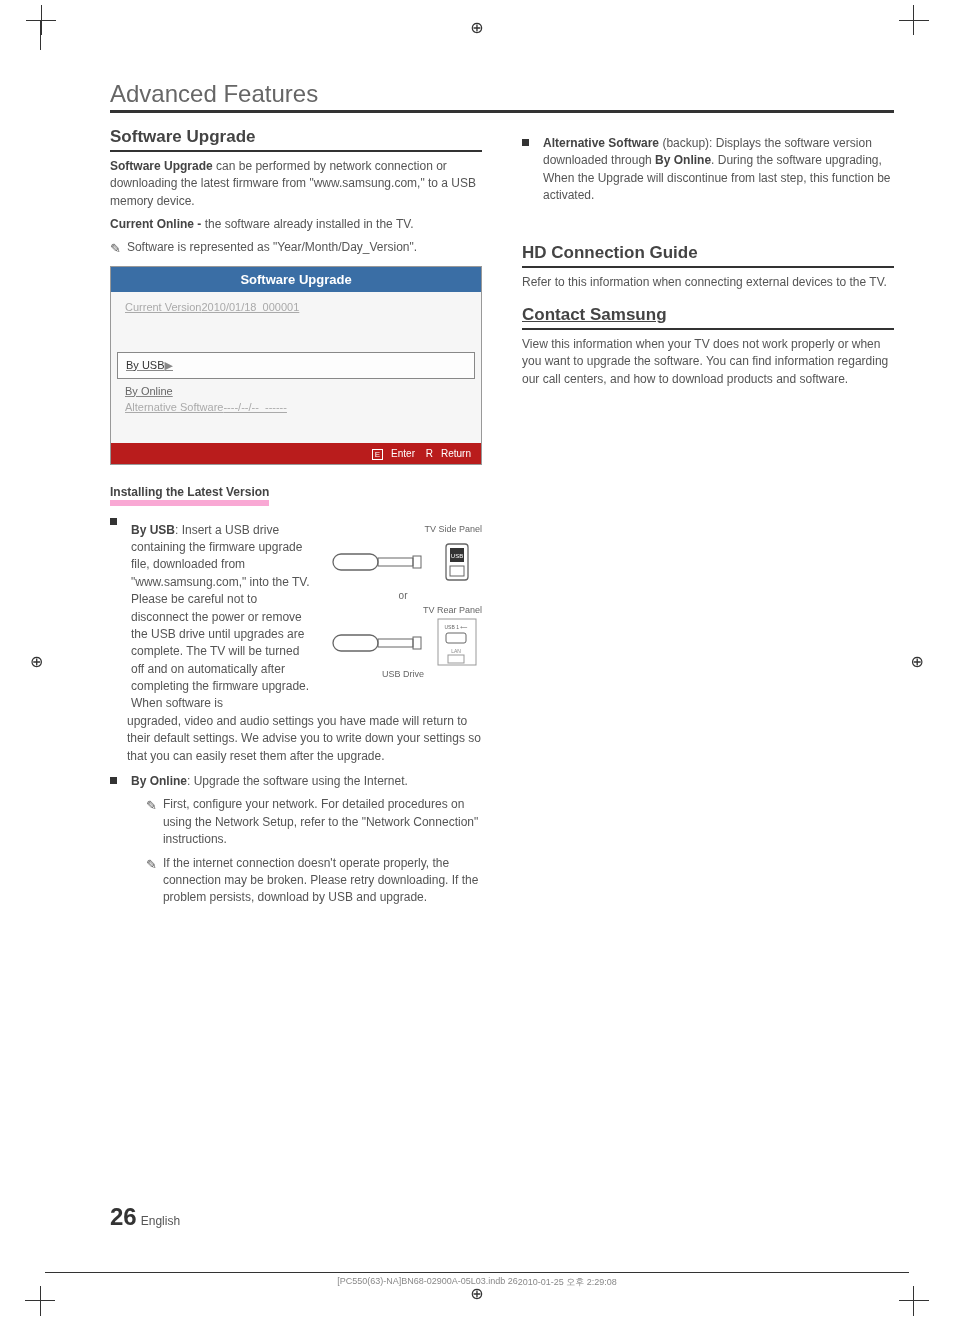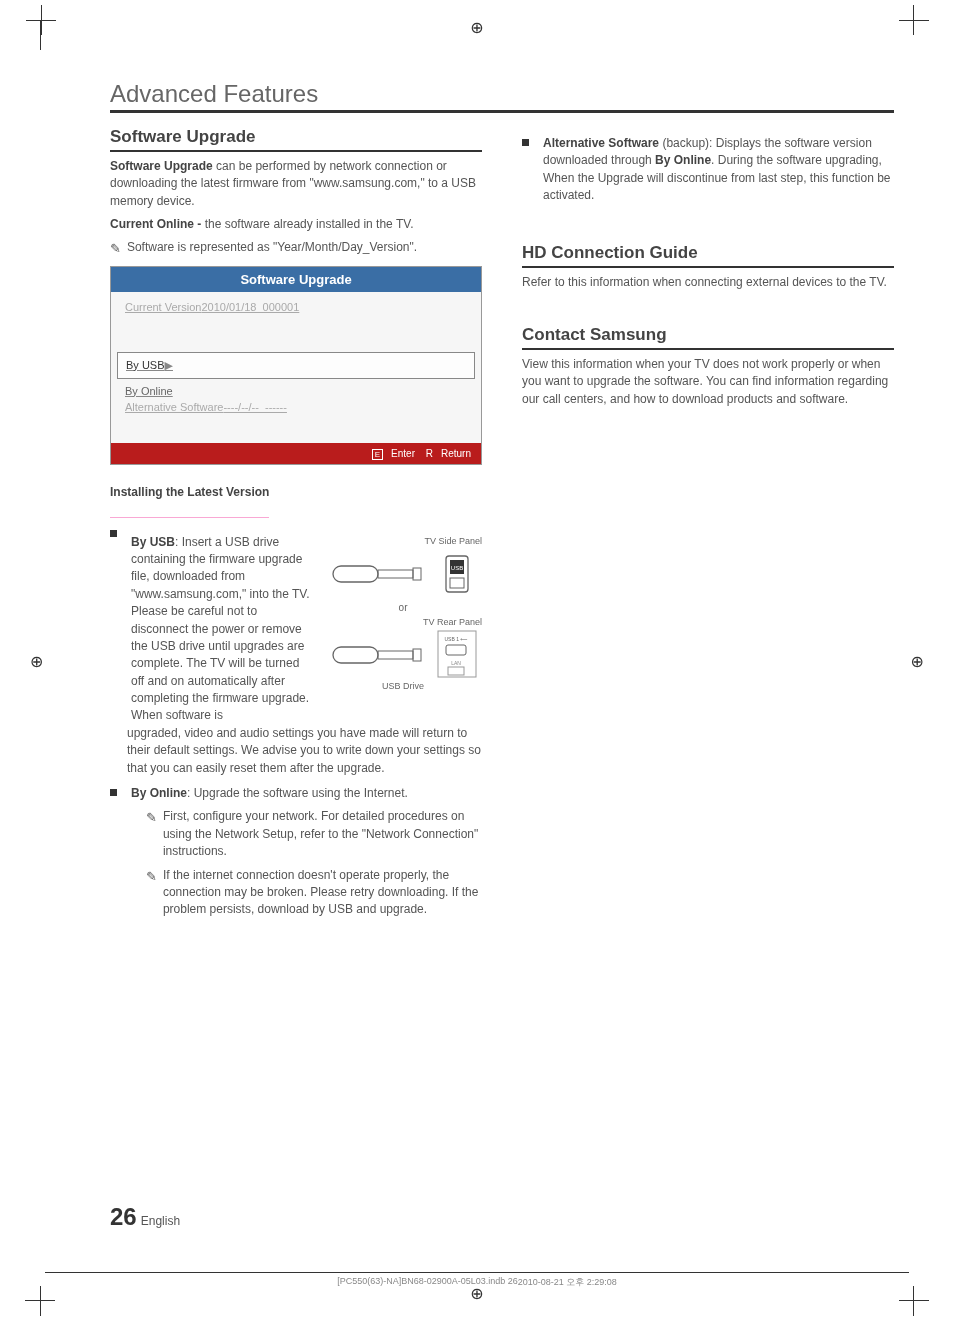--- a/index.html
+++ b/index.html
@@ -89,24 +89,24 @@
   .ui-row.boxed { border:1px solid #888; margin:0 6px; background:#fdfdfd; padding:6px 8px;}
   .ui-spacer { height: 30px; }
   .ui-footer { background:#b91c1c; color:#fff; text-align:right; padding:5px 10px; font-size:10px; }
   .ui-footer span { margin-left:8px; }
   .arrow-right { font-size:11px; }
 
   .subhead {
     font-size: 12px;
     font-weight: bold;
     color:#444;
-    border-bottom: 1px solid #f9a8d4;
+    border-bottom: 6px solid #f9a8d4;
     display:inline-block;
     margin-top: 20px;
-    padding-bottom:18px;
+    padding-bottom:1px;
   }
   .bullet-row { display:flex; align-items:flex-start; gap:14px; margin-top:8px;}
   .bullet-sq { width:7px; height:7px; background:#333; margin-top:4px; flex-shrink:0;}
   .bullet-text { font-size:12px; line-height:1.45; flex:1; color:#555;}
   .sub-note { display:flex; align-items:flex-start; gap:6px; margin:6px 0 6px 36px; font-size:12px; line-height:1.45;}
 
   .usb-wrap { display:flex; gap:12px; margin-top:8px; }
   .usb-text { flex:1 1 55%; font-size:12px; line-height:1.45;}
   .diagram { flex:0 0 45%; font-size:9px; color:#666; text-align:center;}
   .diagram .label { font-size:9px; text-align:right; margin:2px 0;}
@@ -257,27 +257,27 @@
       <div class="bullet-row">
         <div class="bullet-sq"></div>
         <div class="bullet-text">
           <b>Alternative Software</b><span> (backup): Displays the software version downloaded through </span><b>By Online</b><span>. During the software upgrading, When the Upgrade will discontinue from last step, this function be activated.</span>
         </div>
       </div>
 
       <h2 class="section" style="margin-top:38px;">HD Connection Guide</h2>
       <p>Refer to this information when connecting external devices to the TV.</p>
 
-      <h2 class="section" style="margin-top:34px;">Contact Samsung</h2>
+      <h2 class="section" style="margin-top:14px;text-decoration:underline;">Contact Samsung</h2>
       <p>View this information when your TV does not work properly or when you want to upgrade the software. You can find information regarding our call centers, and how to download products and software.</p>
     </div>
   </div>
 
   <div class="page-num">
     <span class="big">26</span><span>English</span>
   </div>
 </div>
 
 <div class="footer-line"></div>
 <div class="footer-meta">
   <span>[PC550(63)-NA]BN68-02900A-05L03.indb   26</span>
-  <span>2010-08-21   오후 2:29:08</span>
+  <span>2010-01-25   오후 2:29:08</span>
 </div>
 
 </body></html>

